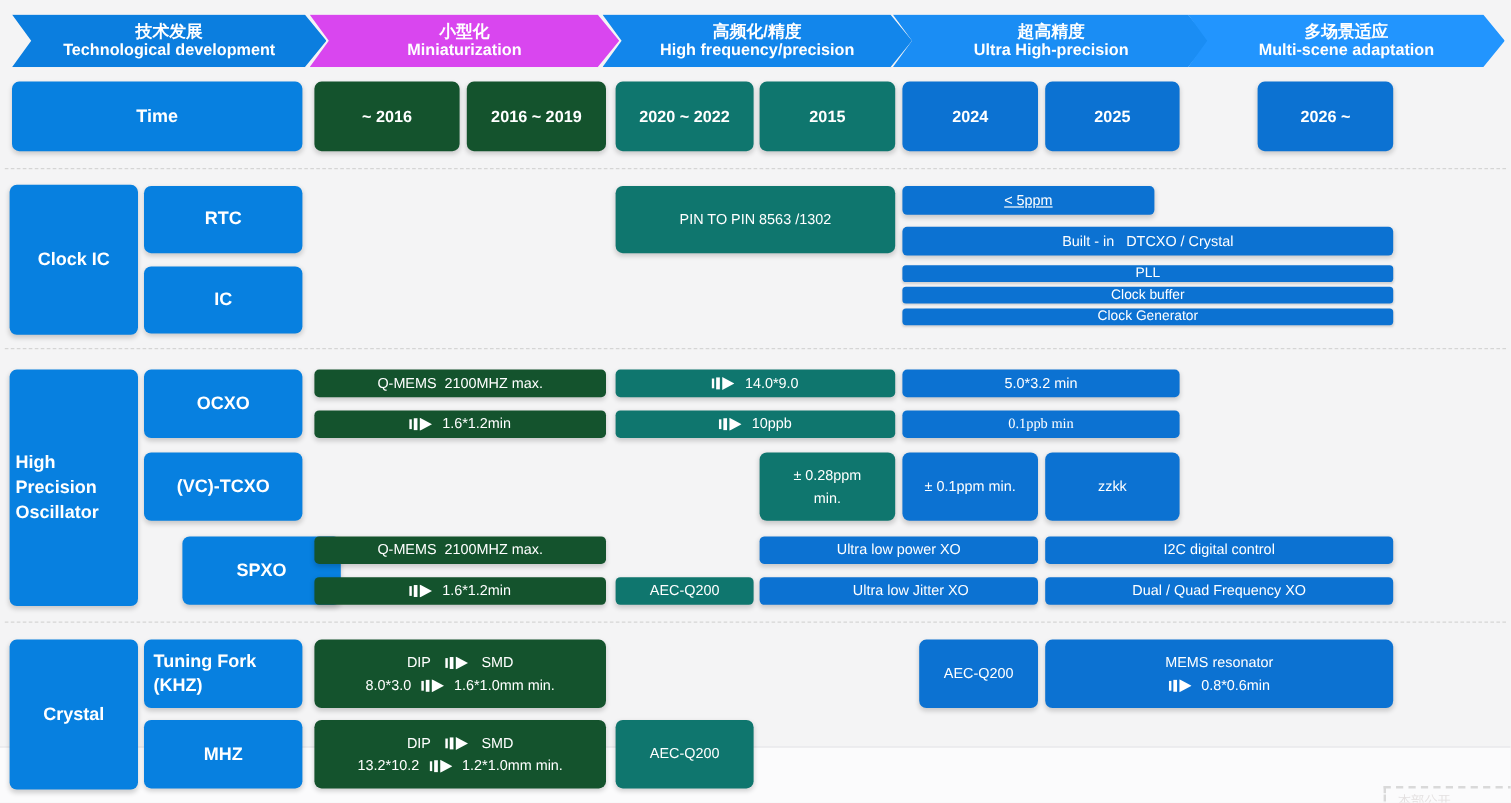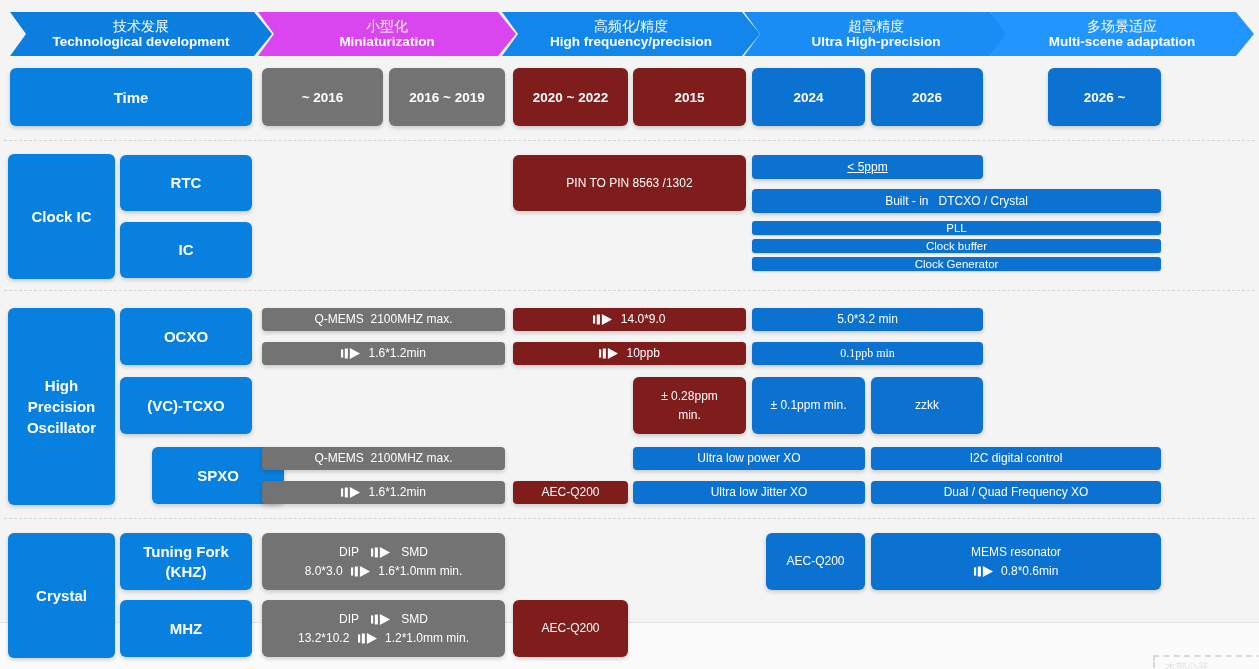--- a/index.html
+++ b/index.html
@@ -4,30 +4,30 @@
 <style>
   html,body{margin:0;padding:0;}
   body{font-family:"Liberation Sans","DejaVu Sans",sans-serif;background:#fbfbfc;}
   #canvas{position:relative;width:1259px;height:669px;background:#f4f4f5;overflow:hidden;}
   #bottom-strip{position:absolute;left:0;top:622px;width:1259px;height:47px;background:#fbfbfc;border-top:1px solid #e3e3e6;}
   .sep{position:absolute;left:4px;width:1251px;height:0;border-top:1px dashed #d5d5d5;}
 
   
   .stage{position:absolute;top:12px;height:44px;display:flex;flex-direction:column;align-items:center;justify-content:center;color:#fff;text-align:center;
          clip-path:polygon(0 0,calc(100% - 18px) 0,100% 50%,calc(100% - 18px) 100%,0 100%,16px 50%);}
-  .stage .zh{font-size:14px;font-weight:normal;line-height:16px;}
+  .stage .zh{font-size:14px;font-weight:bold;line-height:16px;}
   .stage .en{font-size:13.5px;font-weight:bold;line-height:16px;}
 
   
   .box{position:absolute;display:flex;flex-direction:column;align-items:center;justify-content:center;
-       color:#fff;text-align:center;border-radius:6px;box-shadow:0 2px 4px rgba(0,0,0,.18);box-sizing:border-box;}
+       color:#fff;text-align:left;border-radius:6px;box-shadow:0 2px 4px rgba(0,0,0,.18);box-sizing:border-box;}
   .tone-label{background:#0780E0;}
   .tone-dark{background:#0C72D2;}
-  .tone-light{background:#7f1d1d;}
-  .tone-gray{background:#737373;}
+  .tone-light{background:#0f766e;}
+  .tone-gray{background:#14532d;}
 
   .yearcell{font-size:13.5px;font-weight:bold;}
   .catbox{font-size:15px;font-weight:bold;line-height:21px;padding:0 5px;}
   .subbox{font-size:15px;font-weight:bold;line-height:20px;padding:0 8px;}
 
   .bar{border-radius:4px;font-size:12px;font-weight:normal;}
   .bar.thin{border-radius:3px;font-size:11.5px;box-shadow:0 1px 2px rgba(0,0,0,.15);}
   .bar.tall{border-radius:6px;}
   .bar .line{display:flex;align-items:center;justify-content:center;gap:5px;line-height:19px;white-space:pre;}
   .fficon{display:inline-block;vertical-align:middle;}
@@ -66,40 +66,40 @@
         <div class="en">Multi-scene adaptation</div>
       </div>
     </div>
   <div id="timerow">
       <div class="box tone-label catbox" style="left: 10px; top: 68px; width: 242px; height: 58px; font-size: 15px;">Time</div>
       <div class="box tone-gray yearcell" style="left: 262px; top: 68px; width: 121px; height: 58px;">~ 2016</div>
       <div class="box tone-gray yearcell" style="left: 389px; top: 68px; width: 116px; height: 58px;">2016 ~ 2019</div>
       <div class="box tone-light yearcell" style="left: 513px; top: 68px; width: 115px; height: 58px;">2020 ~ 2022</div>
       <div class="box tone-light yearcell" style="left: 633px; top: 68px; width: 113px; height: 58px;">2015</div>
       <div class="box tone-dark yearcell" style="left: 752px; top: 68px; width: 113px; height: 58px;">2024</div>
-      <div class="box tone-dark yearcell" style="left: 871px; top: 68px; width: 112px; height: 58px;">2026</div>
+      <div class="box tone-dark yearcell" style="left: 871px; top: 68px; width: 112px; height: 58px;">2025</div>
       <div class="box tone-dark yearcell" style="left: 1048px; top: 68px; width: 113px; height: 58px;">2026 ~</div>
     </div>
   <div id="cats">
       <div class="box tone-label catbox" style="left: 8px; top: 154px; width: 107px; height: 125px;">Clock IC</div>
       <div class="box tone-label subbox" style="left: 120px; top: 155px; width: 132px; height: 56px;">RTC</div>
       <div class="box tone-label subbox" style="left: 120px; top: 222px; width: 132px; height: 56px;">IC</div>
       <div class="box tone-label catbox" style="left: 8px; top: 308px; width: 107px; height: 197px;">High Precision Oscillator</div>
       <div class="box tone-label subbox" style="left: 120px; top: 308px; width: 132px; height: 57px;">OCXO</div>
       <div class="box tone-label subbox" style="left: 120px; top: 377px; width: 132px; height: 57px;">(VC)-TCXO</div>
       <div class="box tone-label subbox" style="left: 120px; top: 447px; width: 132px; height: 57px; margin-left: 32px;">SPXO</div>
       <div class="box tone-label catbox" style="left: 8px; top: 533px; width: 107px; height: 125px;">Crystal</div>
       <div class="box tone-label subbox" style="left: 120px; top: 533px; width: 132px; height: 57px;">Tuning Fork (KHZ)</div>
       <div class="box tone-label subbox" style="left: 120px; top: 600px; width: 132px; height: 57px;">MHZ</div>
     </div>
   <div id="bars">
       <div class="box bar tone-light tall" style="left: 513px; top: 155px; width: 233px; height: 56px;">
         <div class="line">PIN TO PIN 8563 /1302</div>
       </div>
-      <div class="box bar tone-dark" style="left: 752px; top: 155px; width: 231px; height: 24px; text-decoration: underline;">
+      <div class="box bar tone-dark" style="left: 752px; top: 155px; width: 210px; height: 24px; text-decoration: underline;">
         <div class="line">&lt; 5ppm</div>
       </div>
       <div class="box bar tone-dark" style="left: 752px; top: 189px; width: 409px; height: 24px;">
         <div class="line">Built - in   DTCXO / Crystal</div>
       </div>
       <div class="box bar tone-dark thin" style="left: 752px; top: 221px; width: 409px; height: 14px;">
         <div class="line">PLL</div>
       </div>
       <div class="box bar tone-dark thin" style="left: 752px; top: 239px; width: 409px; height: 14px;">
         <div class="line">Clock buffer</div>

